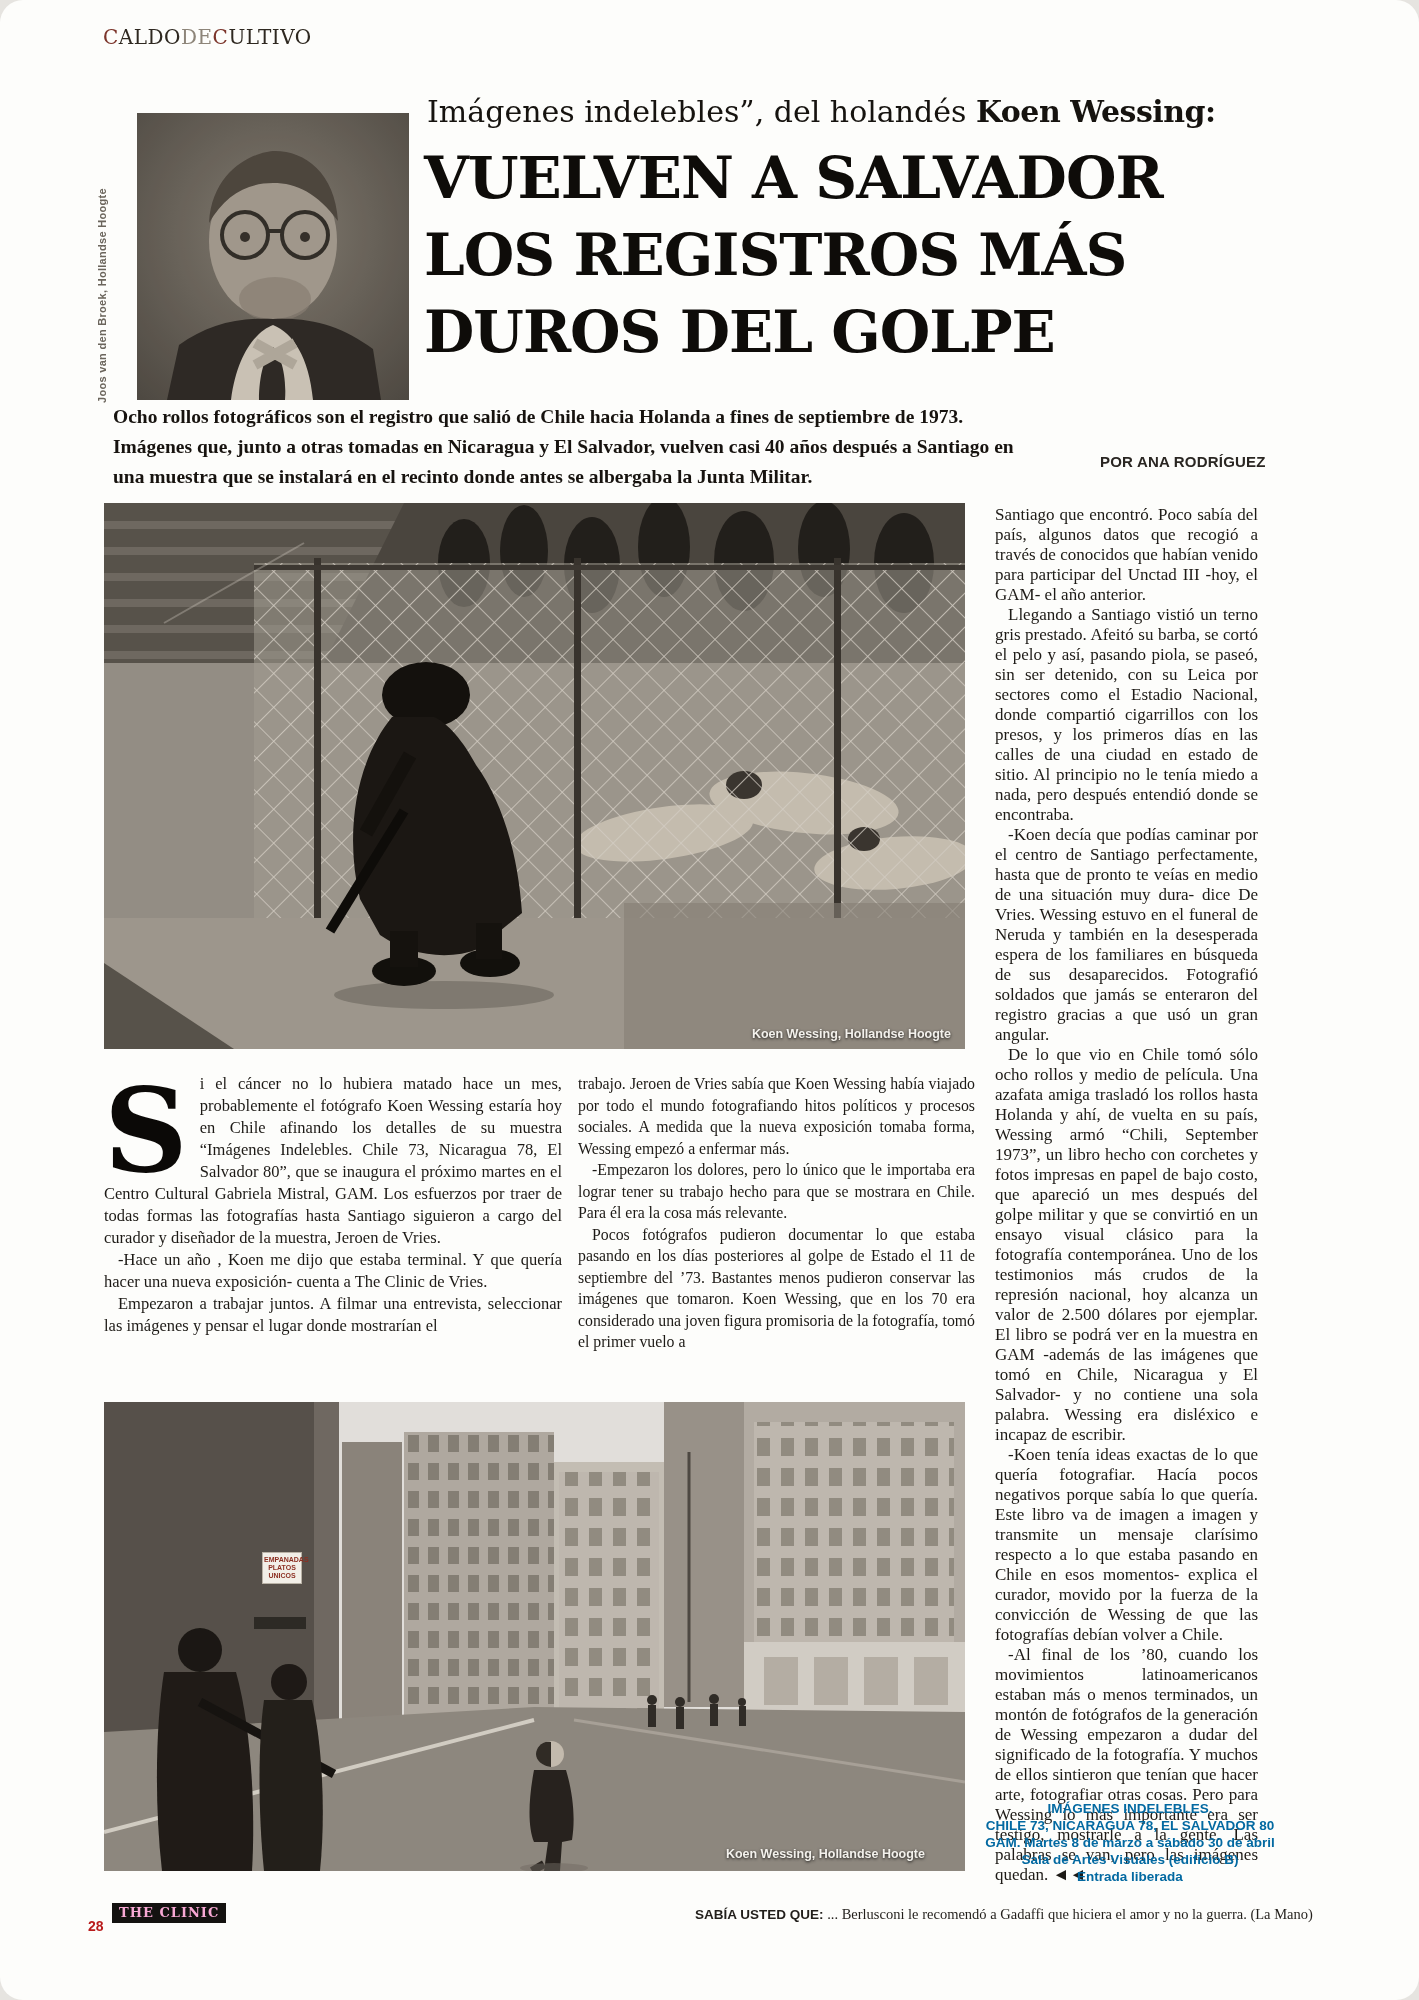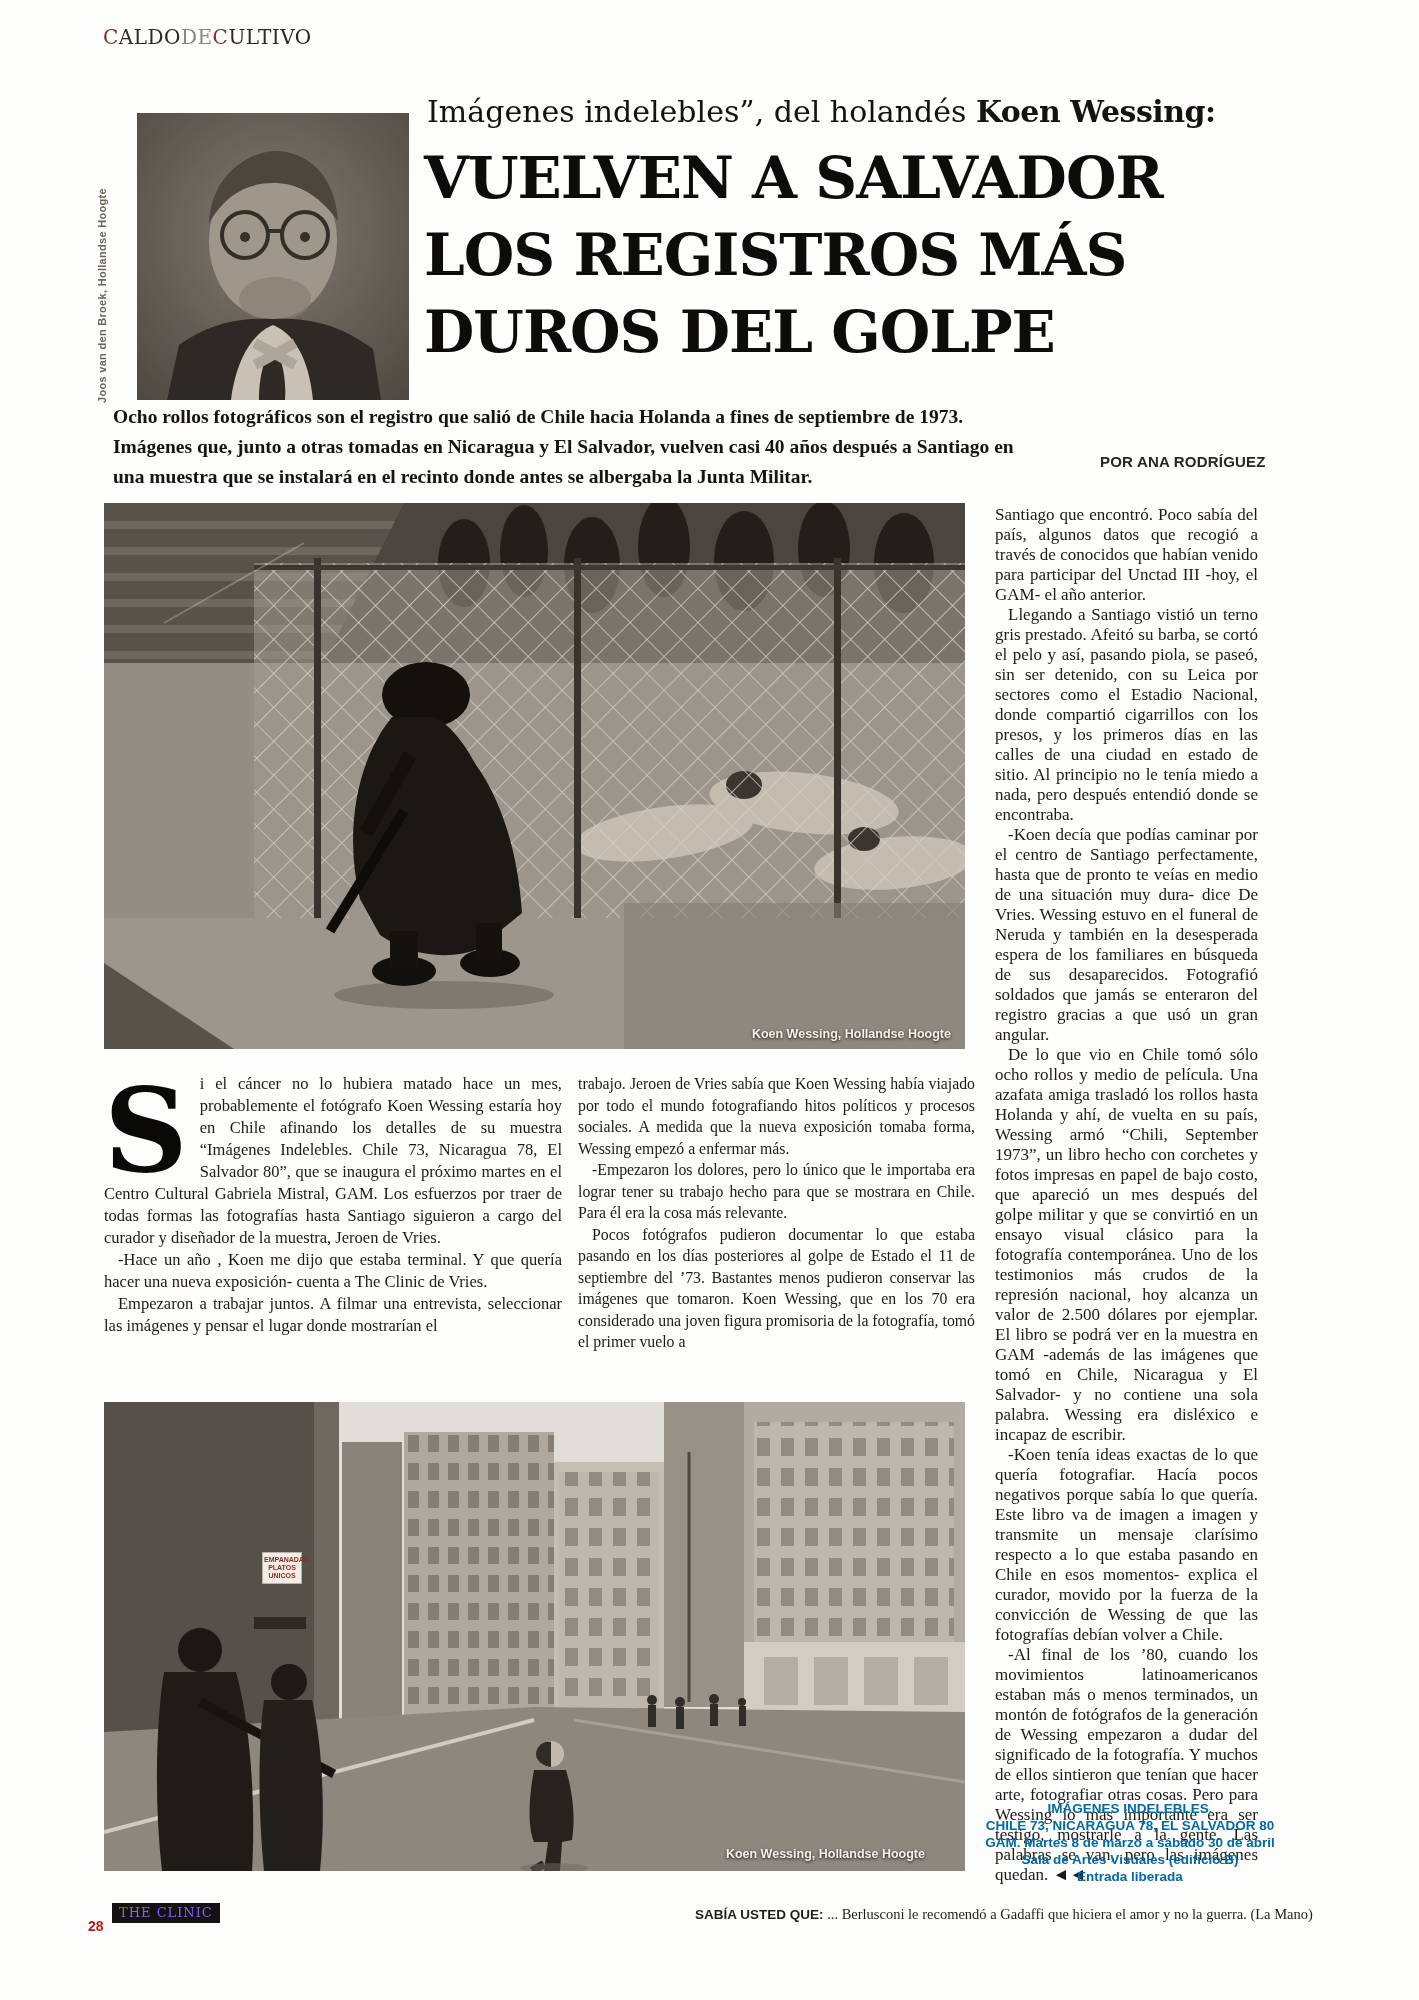--- a/index.html
+++ b/index.html
@@ -1,17 +1,17 @@
 <!DOCTYPE html>
 <html><head>
 <meta charset="utf-8">
 <style>
   html,body{margin:0;padding:0;background:#e6e4e0;}
   .page{position:relative;width:1419px;height:2000px;margin:0 auto;background:#fdfdfb;
-        font-family:"Liberation Serif",serif;color:#221f1c;overflow:hidden;}
+        font-family:"Liberation Serif",serif;color:#221f1c;overflow:hidden;border-radius:23px;}
 
   
   .section-label{position:absolute;left:103px;top:25px;font-family:"DejaVu Serif",serif;
 romaine                font-weight:bold;font-size:20px;letter-spacing:.5px;}
   .section-label .red{color:#7c352b;}
   .section-label .gray{color:#8d8579;}
   .section-label .dark{color:#2e2820;}
 
   
   .portrait{position:absolute;left:137px;top:113px;width:272px;height:287px;background:#6f6a62;}
@@ -65,22 +65,22 @@
   #col3 p + p{text-indent:13px;}
 
   
   .event-box{position:absolute;left:960px;top:1800px;width:340px;text-align:center;
              font-family:"Liberation Sans",sans-serif;font-weight:bold;font-size:13.5px;
              line-height:17px;color:#0369a1;}
 
   
   .footer-pagenum{position:absolute;left:88px;top:1906px;font-family:"Liberation Sans",sans-serif;
                   font-weight:bold;font-size:14px;color:#b91c1c;margin-top:12px;}
-  .masthead{position:absolute;left:112px;top:1903px;background:#141210;color:#8b5cf6;
-            font-family:"DejaVu Serif",serif;font-weight:normal;font-size:13px;padding:2px 7px 3px;
+  .masthead{position:absolute;left:112px;top:1903px;background:#141210;color:#f9a8d4;
+            font-family:"DejaVu Serif",serif;font-weight:bold;font-size:13px;padding:2px 7px 3px;
             letter-spacing:1px;}
   .footer-fact{position:absolute;left:695px;top:1906px;font-size:14.5px;color:#221f1b;white-space:nowrap;}
   .footer-fact .lbl{font-family:"Liberation Sans",sans-serif;font-weight:bold;font-size:13.5px;}
 </style>
 </head>
 <body>
 
 <div class="page">
 
   <div class="section-label"><span class="red">C</span><span class="dark">ALDO</span><span class="gray">DE</span><span class="red">C</span><span class="dark">ULTIVO</span></div>

